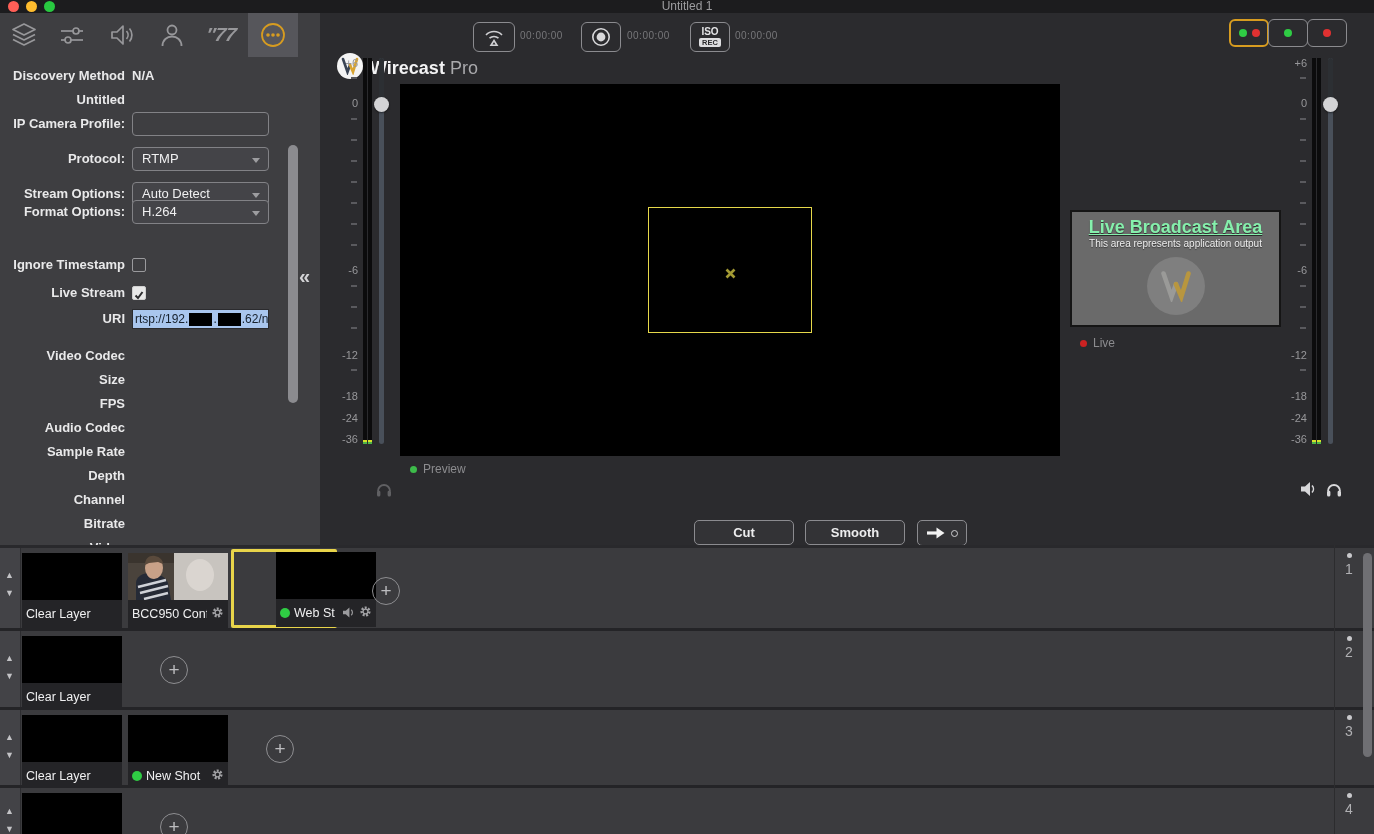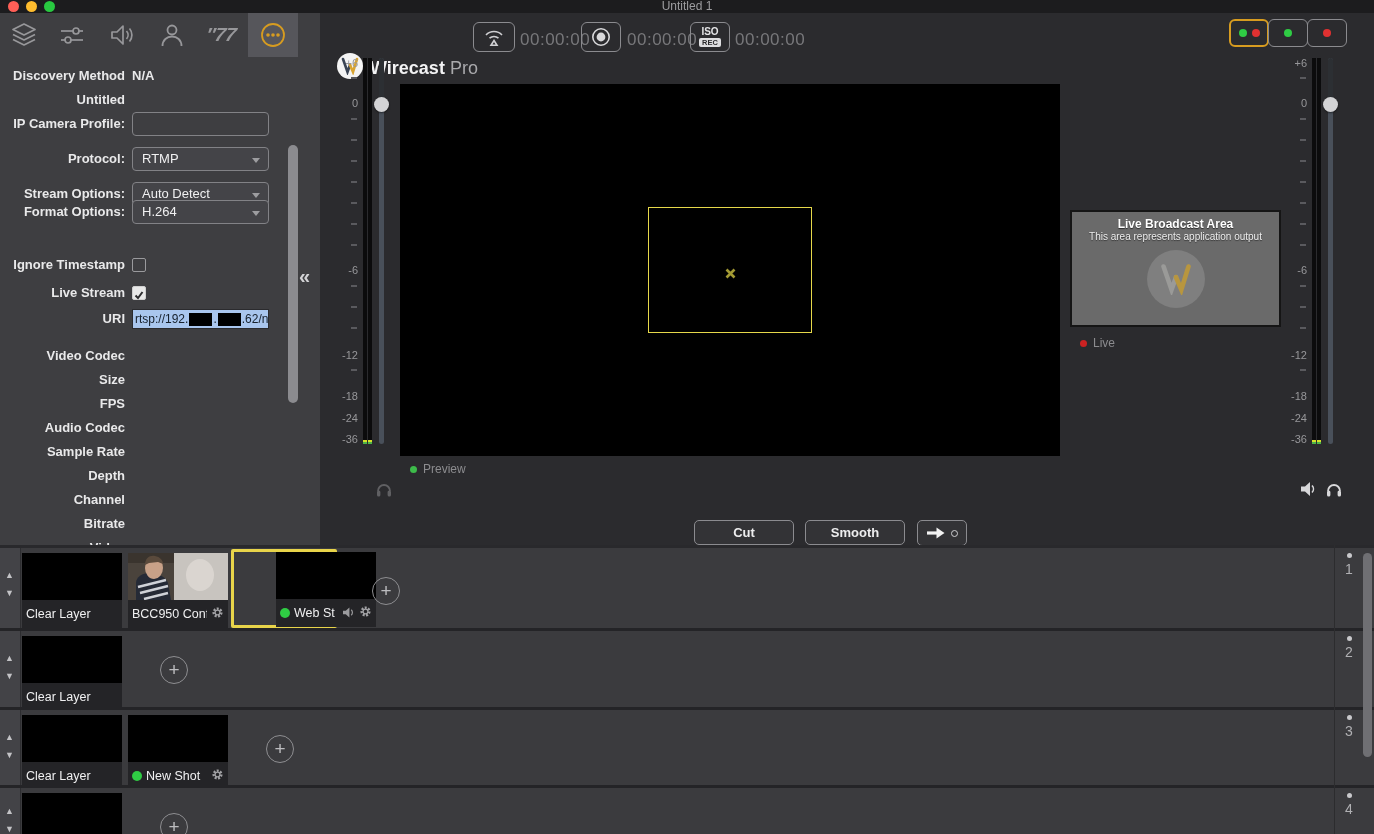--- a/index.html
+++ b/index.html
@@ -42,21 +42,21 @@
   #collapse-chevron { position:absolute; left:299px; top:252px; font-size:20px; color:#d2d2d4; font-weight:bold; }
 
   
   #main { position:absolute; left:320px; top:13px; width:1054px; height:532px; background:#2b2b2e; }
   #logo { left:17px; top:12px; width:26px; height:26px; border-radius:50%; background:#f4f4f4;
     display:flex; align-items:center; justify-content:center; }
   #appname { left:50px; top:17px; font-size:18px; font-weight:bold; color:#f2f2f3; }
   #appname .edition { font-weight:normal; color:#a9a9ac; }
   .tbtn { position:absolute; top:9px; height:30px; border:1px solid #8b8b8f; border-radius:6px;
     display:flex; align-items:center; justify-content:center; color:#f0f0f0; }
-  .timer { position:absolute; top:17px; font-size:17px; color:#77777a; letter-spacing:.5px; }
+  .timer { position:absolute; top:17px; font-size:10px; color:#77777a; letter-spacing:.5px; }
   .iso-stack { display:flex; flex-direction:column; align-items:center; line-height:1; }
   .iso-top { font-size:10px; font-weight:bold; color:#e4e4e6; }
   .iso-badge { margin-top:1px; font-size:7.5px; font-weight:bold; color:#2a2a2c; background:#dedee0;
     border-radius:2px; padding:1px 3px; }
   .view-group { position:absolute; left:909px; top:6px; width:120px; height:28px; display:flex; }
   .vbtn { width:40px; height:28px; border:1px solid #8b8b8f; border-radius:6px; display:flex;
     gap:5px; align-items:center; justify-content:center; }
   .vbtn.active { border:2px solid #d79c20; }
   .vbtn + .vbtn { margin-left:-1px; }
   .dot { width:9px; height:9px; border-radius:50%; display:inline-block; flex:none; }
@@ -74,21 +74,21 @@
   .m-knob { position:absolute; left:39px; top:41px; width:15px; height:15px; border-radius:50%;
     background:#d3d3d5; box-shadow:0 1px 2px rgba(0,0,0,.5); }
 
   #canvas { position:absolute; left:80px; top:71px; width:660px; height:372px; background:#000; }
   #sel-rect { position:absolute; left:248px; top:123px; width:164px; height:126px; border:1.5px solid #e6d84a; }
   #sel-x { position:absolute; left:325px; top:181px; }
   .src-label { position:absolute; font-size:12px; color:#8c8c8f; display:flex; align-items:center; gap:6px; }
 
   #live-area { position:absolute; left:750px; top:197px; width:211px; height:117px; background:#6a6a6a;
     border:2px solid #151515; text-align:center; }
-  #live-area .la-title { margin-top:5px; font-size:12px; font-weight:bold; color:#ffffff; text-shadow:0 1px 1px rgba(0,0,0,.6); }
+  #live-area .la-title { margin-top:5px; font-size:18px; font-weight:bold; color:#86efac; text-shadow:0 1px 1px rgba(0,0,0,.6);text-decoration:underline; }
   #live-area .la-sub { font-size:10px; color:#ececec; text-shadow:0 1px 1px rgba(0,0,0,.5); }
   #live-area .la-logo { margin:8px auto 0; width:58px; height:58px; border-radius:50%;
     background:rgba(255,255,255,.14); display:flex; align-items:center; justify-content:center; }
 
   .trans-btn { position:absolute; top:507px; width:100px; height:25px; background:#333336;
     border:1px solid #8b8b8f; border-radius:5px; color:#ededee; font-size:13px; font-weight:bold;
     text-align:center; line-height:23px; }
   #go-btn { position:absolute; left:597px; top:507px; width:50px; height:26px; background:#333336;
     border:1px solid #8b8b8f; border-radius:5px; display:flex; align-items:center; justify-content:center; gap:5px; }
   #go-btn .ring { width:7px; height:7px; border:1.5px solid #cfcfd2; border-radius:50%; }

